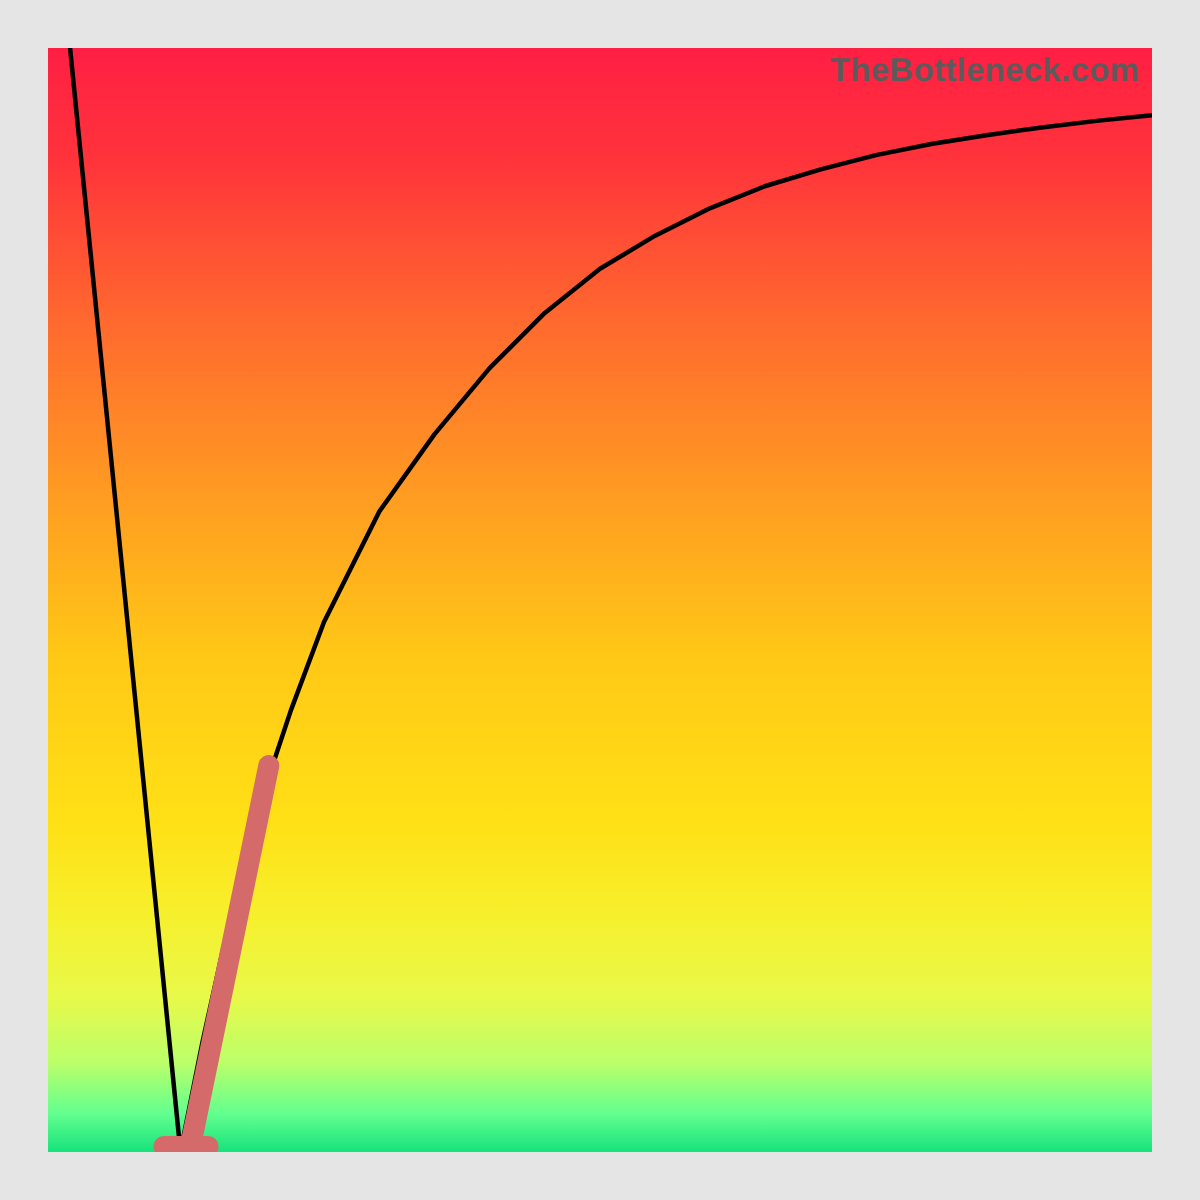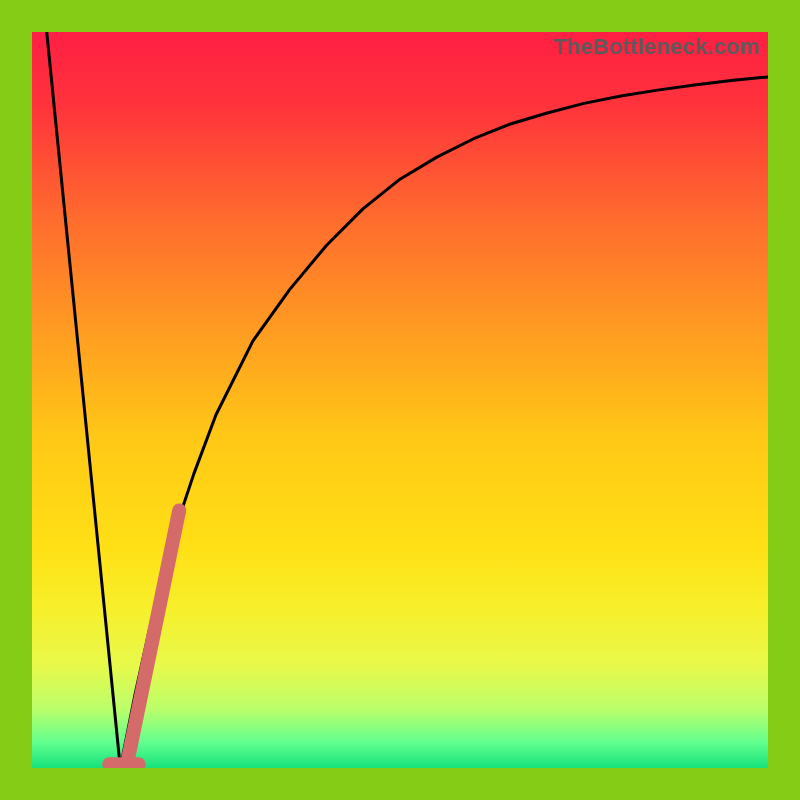--- a/index.html
+++ b/index.html
@@ -9,21 +9,21 @@
     height: 800px;
     background: #000;
     overflow: hidden;
   }
   .frame {
     position: absolute;
     left: 0;
     top: 0;
     width: 800px;
     height: 800px;
-    background: #84cc16;
+    background: #e5e5e5;
   }
   .plot-area {
     position: absolute;
     left: 32px;
     top: 32px;
     width: 736px;
     height: 736px;
     overflow: hidden;
   }
   .gradient {

